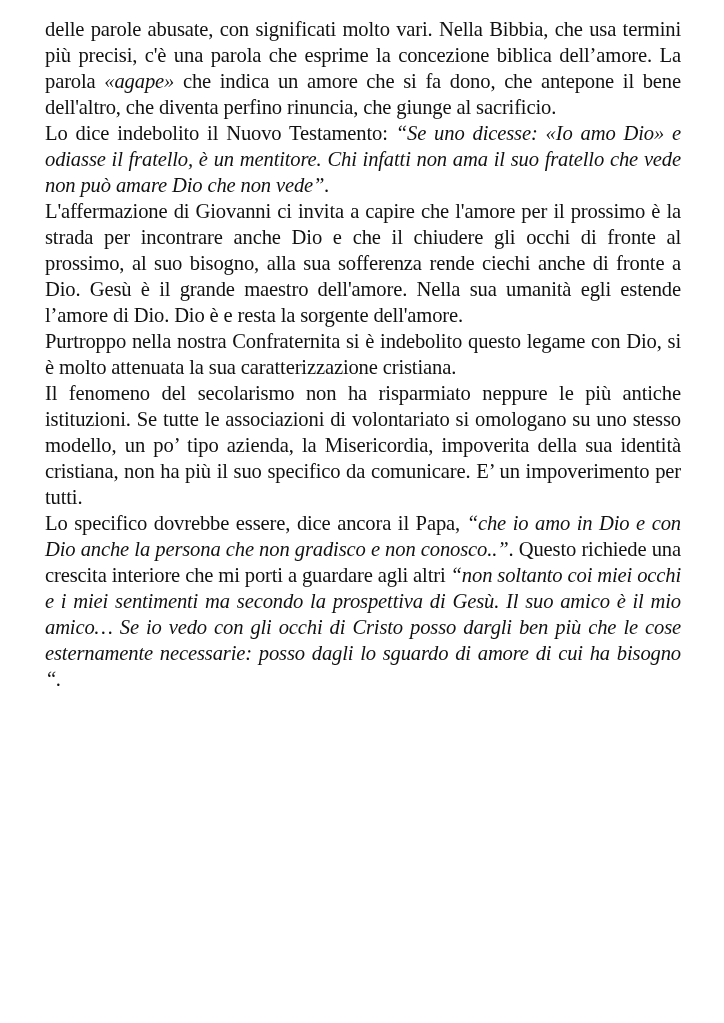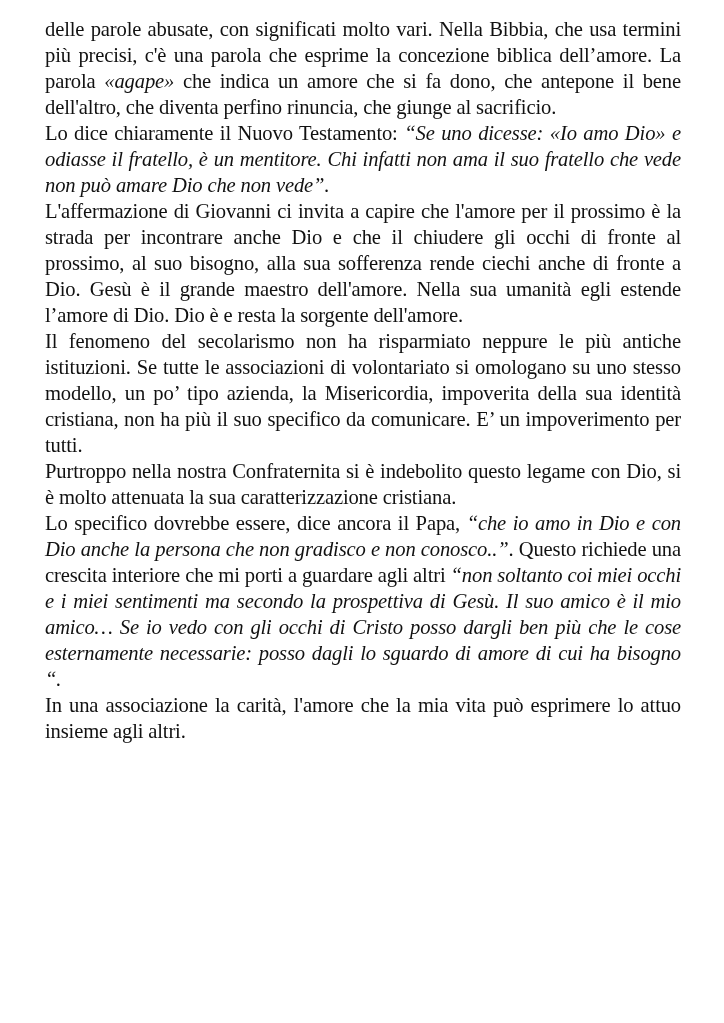--- a/index.html
+++ b/index.html
@@ -20,30 +20,27 @@
   .page em { font-style: italic; }
 </style>
 </head>
 <body>
 
 <div class="page">
   <p>
     <span>delle parole abusate, con significati molto vari. Nella Bibbia, che usa termini più precisi, c'è una parola che esprime la concezione biblica dell’amore. La parola </span><em>«agape»</em><span> che indica  un amore che si fa dono, che antepone il bene dell'altro, che diventa perfino rinuncia, che giunge al sacrificio.</span>
   </p>
   <p>
-    <span>Lo dice chiaramente il Nuovo Testamento: </span><em>“Se uno dicesse: «Io amo Dio» e odiasse il fratello, è un mentitore. Chi infatti non ama il suo fratello che vede non può amare Dio che non vede”.</em>
+    <span>Lo dice indebolito il Nuovo Testamento: </span><em>“Se uno dicesse: «Io amo Dio» e odiasse il fratello, è un mentitore. Chi infatti non ama il suo fratello che vede non può amare Dio che non vede”.</em>
   </p>
   <p>
     <span>L'affermazione di Giovanni ci invita a capire che l'amore per il prossimo è la strada per incontrare anche Dio e che il chiudere gli occhi di fronte al prossimo, al suo bisogno, alla sua sofferenza rende ciechi anche di fronte a Dio. Gesù è il grande maestro dell'amore. Nella sua umanità egli estende l’amore di Dio. Dio è e resta la sorgente dell'amore.</span>
   </p>
   <p>
-    <span>Il fenomeno del secolarismo non ha risparmiato neppure le più antiche istituzioni. Se tutte le associazioni di volontariato si omologano su uno stesso modello, un po’ tipo azienda, la Misericordia, impoverita della sua identità cristiana, non ha più il suo specifico da comunicare. E’ un impoverimento per tutti.</span>
+    <span>Purtroppo nella nostra Confraternita si è indebolito questo legame con Dio, si è molto attenuata la sua caratterizzazione cristiana.</span>
   </p>
   <p>
-    <span>Purtroppo nella nostra Confraternita si è indebolito questo legame con Dio, si è molto attenuata la sua caratterizzazione cristiana.</span>
+    <span>Il fenomeno del secolarismo non ha risparmiato neppure le più antiche istituzioni. Se tutte le associazioni di volontariato si omologano su uno stesso modello, un po’ tipo azienda, la Misericordia, impoverita della sua identità cristiana, non ha più il suo specifico da comunicare. E’ un impoverimento per tutti.</span>
   </p>
   <p>
     <span>Lo specifico dovrebbe essere, dice ancora il Papa, </span><em>“che io amo in Dio e con Dio anche la persona che non gradisco e non conosco..”</em><span>. Questo richiede una crescita interiore che mi porti a guardare agli altri </span><em>“non soltanto coi miei occhi e i miei sentimenti ma secondo la prospettiva di Gesù. Il suo amico è il mio amico… Se io vedo con gli occhi di Cristo posso dargli ben più che le cose esternamente necessarie: posso dagli lo sguardo di amore di cui ha bisogno  “.</em>
   </p>
-  <p>
-    <span>In una associazione la carità, l'amore che la mia vita può esprimere lo attuo insieme agli altri.</span>
-  </p>
 </div>
 
 </body></html>

